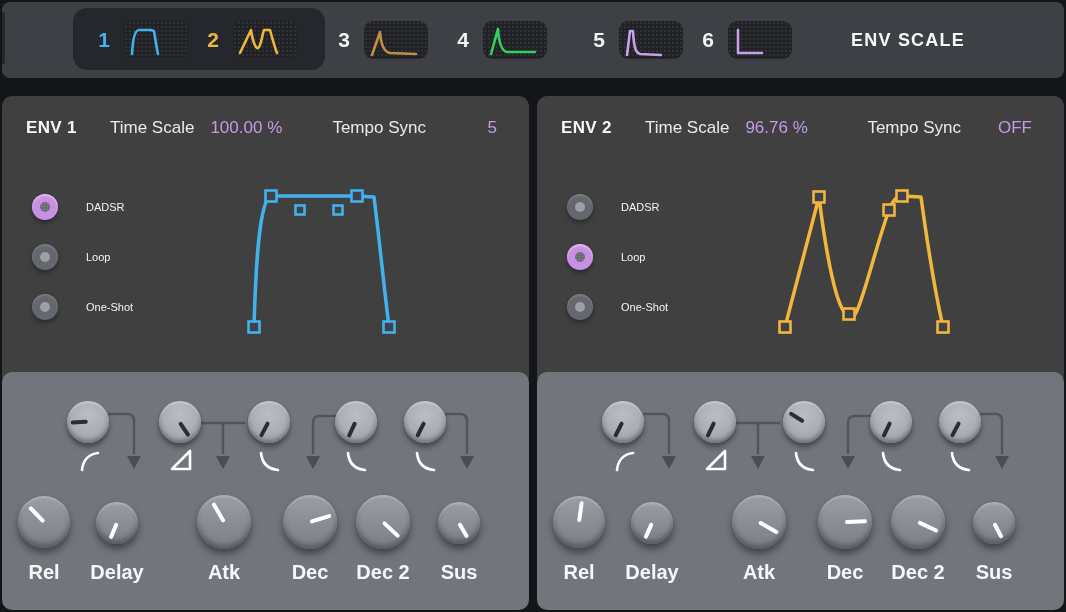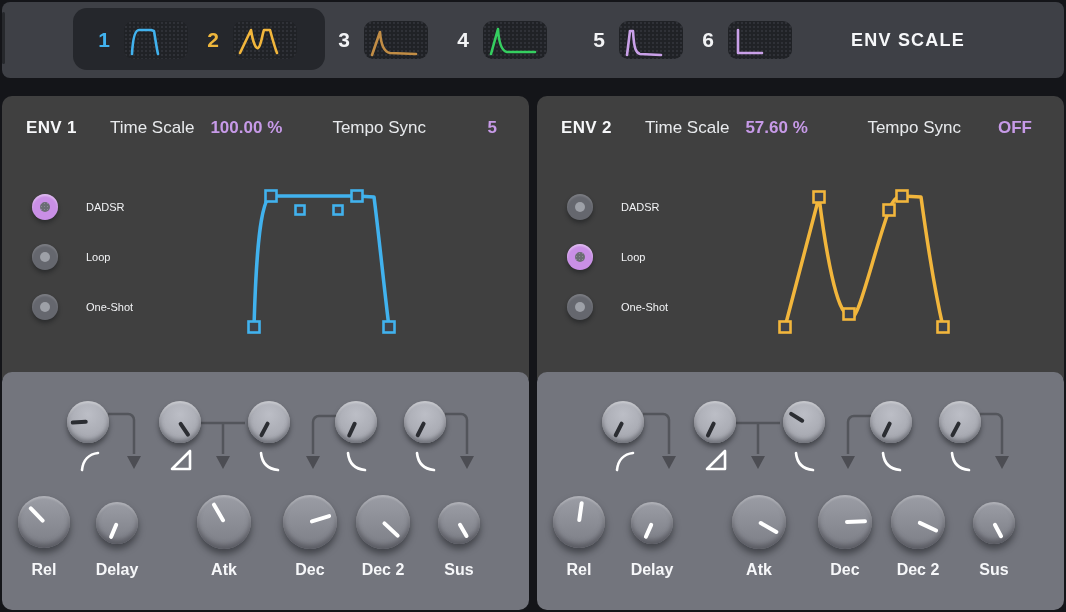--- a/index.html
+++ b/index.html
@@ -23,21 +23,21 @@
              display:flex;align-items:center;justify-content:center;
              font-size:18px;font-weight:700;letter-spacing:1.2px;color:#f6f7f9;cursor:pointer;}
 
   
   .env-card{position:absolute;top:84px;width:527px;height:284px;background:#404040;
             border-radius:10px 10px 3px 3px;margin-top:12px;}
   .env-card.left{left:2px;} .env-card.right{left:537px;}
   .ehead{display:flex;align-items:center;padding:22px 18px 0 24px;font-size:17px;}
   .etitle{font-weight:800;width:84px;letter-spacing:.3px;color:#f6f7f9;}
   .elabel{color:#e8eaed;font-weight:500;text-align:center;}
-  .evalue{color:#c79ae8;font-weight:700;margin-left:14px;}
+  .evalue{color:#c79ae8;font-weight:400;margin-left:14px;}
   .ev1{width:110px;margin-left:16px;}
   .elabel2{margin-left:12px;}
   .ev2{margin-left:auto;margin-right:14px;}
   .modes{position:absolute;left:30px;top:96px;}
   .mode-row{display:flex;align-items:center;height:30px;margin-bottom:20px;cursor:pointer;}
   .radio{width:26px;height:26px;border-radius:50%;background:#65676e;position:relative;flex:0 0 26px;
          box-shadow:0 3px 4px rgba(18,19,23,.45), inset 0 2px 2px rgba(255,255,255,.15);}
   .radio::after{content:"";position:absolute;inset:8px;border-radius:50%;background:#9da0a7;}
   .radio.on{background:#c98fe6;box-shadow:0 3px 4px rgba(18,19,23,.45), inset 0 2px 2px rgba(255,255,255,.4);}
   .radio.on::after{background:#6b6d74;inset:8px;
@@ -62,21 +62,21 @@
   .kunit:nth-of-type(1){left:13px;} .kunit:nth-of-type(2){left:73px;}
   .kunit:nth-of-type(3){left:180px;} .kunit:nth-of-type(4){left:266px;}
   .kunit:nth-of-type(5){left:339px;} .kunit:nth-of-type(6){left:415px;}
   .k-main{left:50%;transform:translateX(-50%);
          background:linear-gradient(#9b9da5,#84868e 75%,#7d7f87);
          box-shadow:0 5px 7px rgba(18,19,23,.5), inset 0 -4px 5px rgba(60,61,68,.55), inset 0 2px 2px rgba(255,255,255,.25);}
   .k-sm{width:42px;height:42px;top:130px;}
   .k-big{width:54px;height:54px;top:123px;}
   .k-rel{width:52px;height:52px;top:124px;}
   .klabel{position:absolute;top:189px;width:100%;text-align:center;
-          font-size:16px;font-weight:600;color:#f6f7f9;}
+          font-size:20px;font-weight:600;color:#f6f7f9;}
 
   .ptr{position:absolute;left:50%;bottom:50%;transform-origin:50% 100%;border-radius:2px;}
   .k-top .ptr{width:3.5px;margin-left:-1.75px;height:17px;background:#2b2d32;}
   .k-main .ptr{width:4px;margin-left:-2px;background:#ffffff;}
   .k-big .ptr{height:22px;} .k-rel .ptr{height:21px;} .k-sm .ptr{height:17px;}
 </style>
 </head>
 <body>
 
 <div class="app">
@@ -167,21 +167,21 @@
         <rect x="381.5" y="225.5" width="11" height="11" fill="#3f424a" stroke="#41b2ee" stroke-width="2.6"></rect>
         <rect x="293.5" y="109.5" width="9" height="9" fill="#3f424a" stroke="#41b2ee" stroke-width="2.6"></rect>
         <rect x="331.5" y="109.5" width="9" height="9" fill="#3f424a" stroke="#41b2ee" stroke-width="2.6"></rect>
       </svg>
   </section>
 
   <section class="env-card right">
     <div class="ehead">
       <span class="etitle">ENV 2</span>
       <span class="elabel">Time Scale</span>
-      <span class="evalue ev1">57.60 %</span>
+      <span class="evalue ev1">96.76 %</span>
       <span class="elabel elabel2">Tempo Sync</span>
       <span class="evalue ev2">OFF</span>
     </div>
     <div class="modes">
       <div class="mode-row">
         <div class="radio"></div>
         <span class="mode-label">DADSR</span>
       </div>
       <div class="mode-row">
         <div class="radio on"></div>

